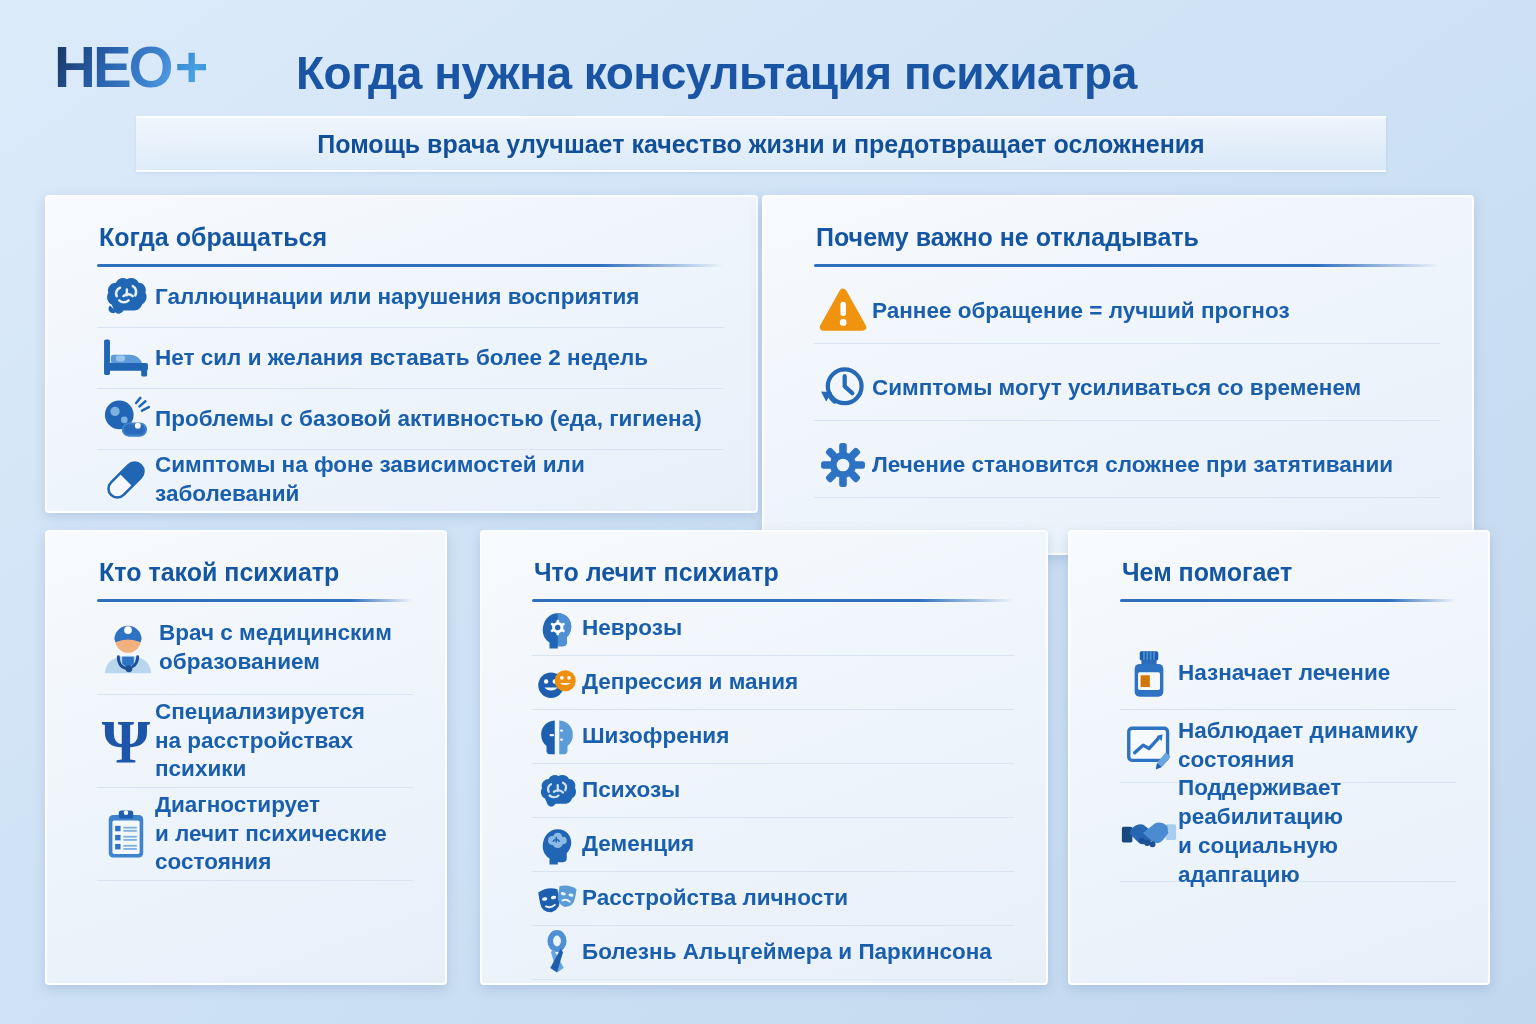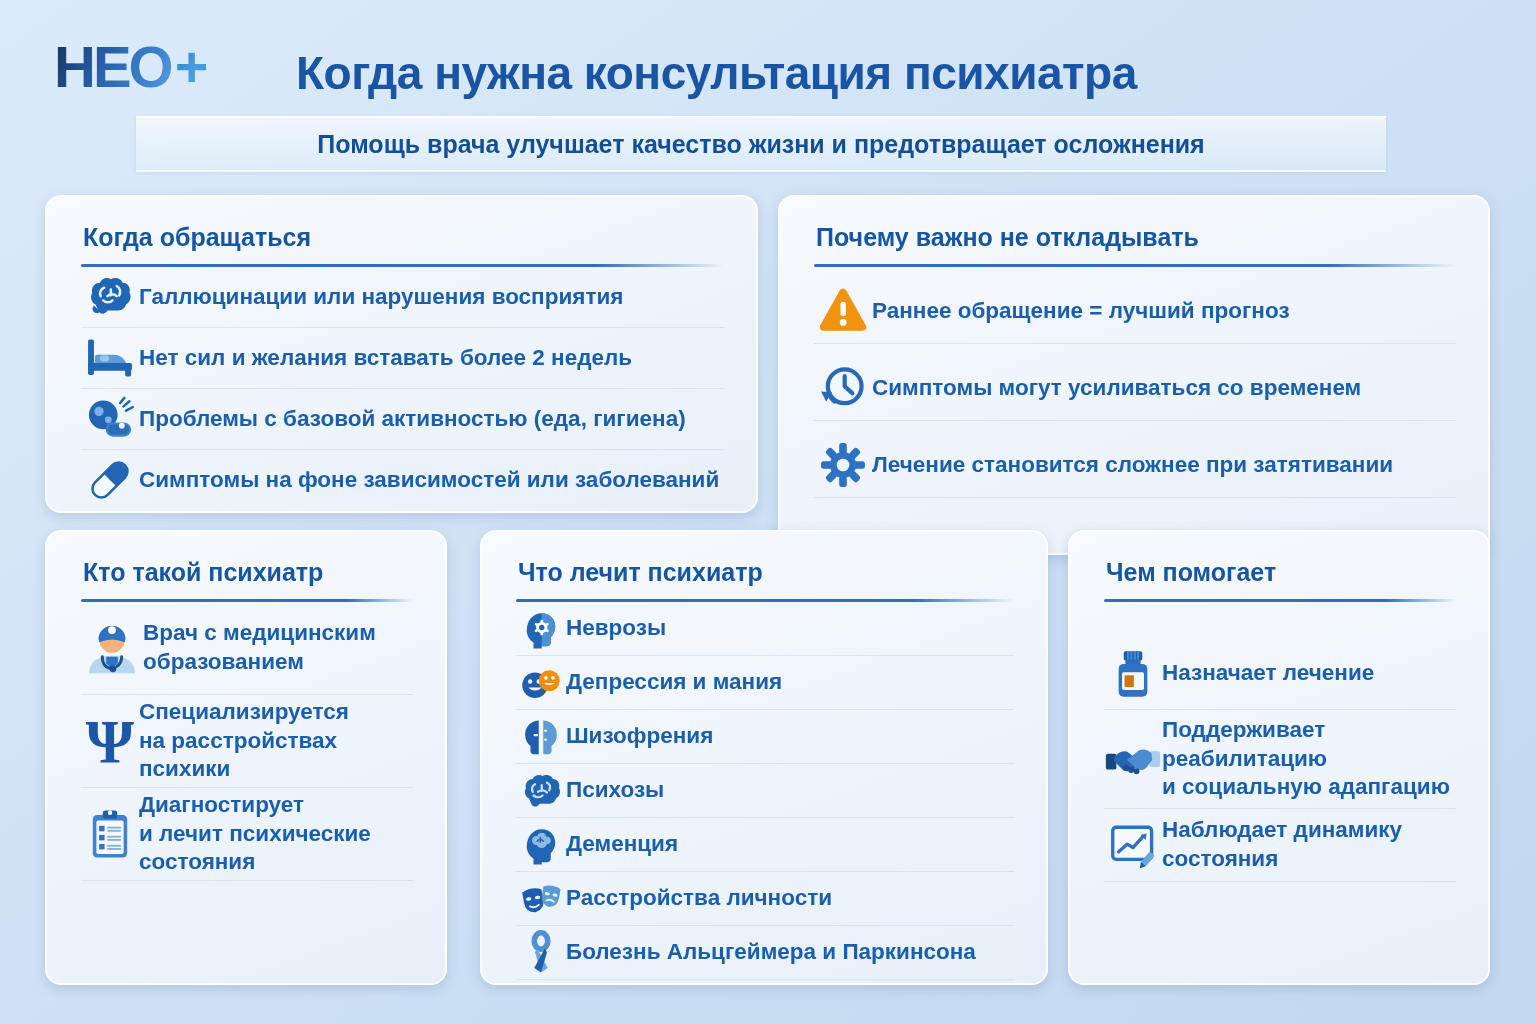--- a/index.html
+++ b/index.html
@@ -33,26 +33,26 @@
     border-top:2px solid rgba(255,255,255,0.9);
     border-bottom:2px solid rgba(255,255,255,0.65);
     box-shadow:0 1px 3px rgba(110,145,190,0.18);
     display:flex;align-items:center;justify-content:center;
   }
   .subtitle{font-size:25px;font-weight:bold;color:#114f99;}
   
   .card{
     position:absolute;box-sizing:border-box;
     background:linear-gradient(160deg,#f7fafe 0%,#eef4fb 55%,#e7eff9 100%);
-    border-radius:16px;border:2px solid rgba(255,255,255,0.9);
+    border-radius:4px;border:2px solid rgba(255,255,255,0.9);
     box-shadow:0 4px 12px rgba(90,125,170,0.25);
-    padding:20px 32px 0 34px;
+    padding:20px 32px 0 50px;
   }
   .card-when {left:45px; top:195px; width:713px; height:318px;}
-  .card-why  {left:778px;top:195px; width:712px; height:360px;}
+  .card-why  {left:762px;top:195px; width:712px; height:360px;}
   .card-who  {left:45px; top:530px; width:402px; height:455px;}
   .card-treats{left:480px;top:530px;width:568px; height:455px;}
   .card-helps{left:1068px;top:530px;width:422px;height:455px;}
   .card-title{font-size:25px;font-weight:bold;color:#1456a4;padding:6px 0 12px 2px;}
   .card-rule{height:3px;border-radius:2px;
     background:linear-gradient(90deg,#2e6fbe 80%,rgba(46,111,190,0));}
   .item{display:flex;align-items:center;border-bottom:1.5px solid #d8e4f2;}
   .item.no-sep{border-bottom:none;}
   .icon-box{flex:0 0 58px;height:58px;display:flex;align-items:center;justify-content:center;}
   .item-text{font-size:22.5px;font-weight:bold;color:#1a5fae;line-height:1.28;}
@@ -376,47 +376,47 @@
           </g>
         <rect x="23" y="15" width="18" height="6" fill="#2a6cbb"></rect>
         <rect x="15" y="20" width="34" height="39" rx="6" fill="#2e72c4"></rect>
         <rect x="19" y="30" width="26" height="21" rx="2" fill="#f6fafd"></rect>
         <rect x="22" y="33.5" width="11" height="14" fill="#d2760a"></rect>
       </svg>
     </span>
     <span class="item-text">Назначает лечение</span>
   </div>
 
+  <div class="item item-row2">
+    <span class="icon-box">
+      <svg width="54" height="54" viewBox="0 0 64 64">
+        <rect x="8" y="11" width="46" height="38" rx="4" fill="#f6fafd" stroke="#2e72c4" stroke-width="4"></rect>
+        <path d="M15 40l10-9 7 4 11-12" fill="none" stroke="#2e72c4" stroke-width="4" stroke-linecap="round" stroke-linejoin="round"></path>
+        <path d="M41 20l7-2-1 8z" fill="#2e72c4"></path>
+        <g transform="rotate(40 49 49)">
+          <rect x="45" y="40" width="8" height="16" rx="2" fill="#6aa5dd"></rect>
+          <path d="M45 56l4 7 4-7z" fill="#1d5fae"></path>
+        </g>
+      </svg>
+    </span>
+    <span class="item-text">Наблюдает динамику состояния</span>
+  </div>
+
   <div class="item item-row3">
     <span class="icon-box">
       <svg width="56" height="56" viewBox="0 0 64 64">
         <rect x="1" y="26" width="12" height="18" rx="2" fill="#16497e"></rect>
         <rect x="51" y="23" width="12" height="18" rx="2" fill="#a9cdec"></rect>
         <path d="M11 29c5-5 11-7 15-5l14 11-6 8c-5 4-11 4-15 0l-9-9z" fill="#2565b2"></path>
         <path d="M53 25c-5-4-10-5-14-3l-14 11 10 9c4 4 10 3 13-1l6-8z" fill="#4b8bd2"></path>
         <g fill="#1d4f94">
           <circle cx="24" cy="42" r="3.4"></circle>
             <circle cx="30" cy="44.5" r="3.4"></circle>
             <circle cx="36" cy="46" r="3.4"></circle>
         </g>
       </svg>
     </span>
     <span class="item-text">
       <span class="ln">Поддерживает реабилитацию</span>
       <span class="ln">и социальную адапгацию</span>
     </span>
   </div>
-
-  <div class="item item-row2">
-    <span class="icon-box">
-      <svg width="54" height="54" viewBox="0 0 64 64">
-        <rect x="8" y="11" width="46" height="38" rx="4" fill="#f6fafd" stroke="#2e72c4" stroke-width="4"></rect>
-        <path d="M15 40l10-9 7 4 11-12" fill="none" stroke="#2e72c4" stroke-width="4" stroke-linecap="round" stroke-linejoin="round"></path>
-        <path d="M41 20l7-2-1 8z" fill="#2e72c4"></path>
-        <g transform="rotate(40 49 49)">
-          <rect x="45" y="40" width="8" height="16" rx="2" fill="#6aa5dd"></rect>
-          <path d="M45 56l4 7 4-7z" fill="#1d5fae"></path>
-        </g>
-      </svg>
-    </span>
-    <span class="item-text">Наблюдает динамику состояния</span>
-  </div>
 </div>
 
 </body></html>

